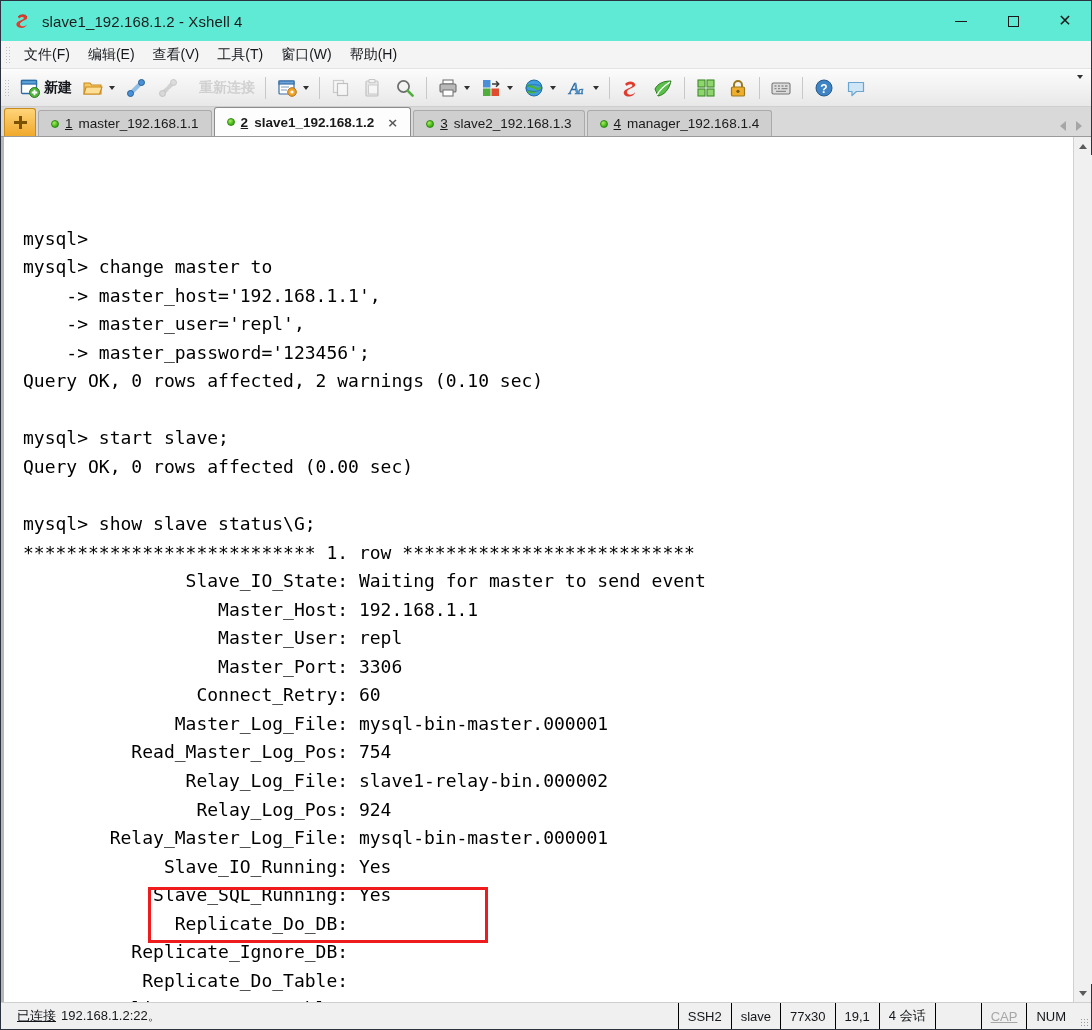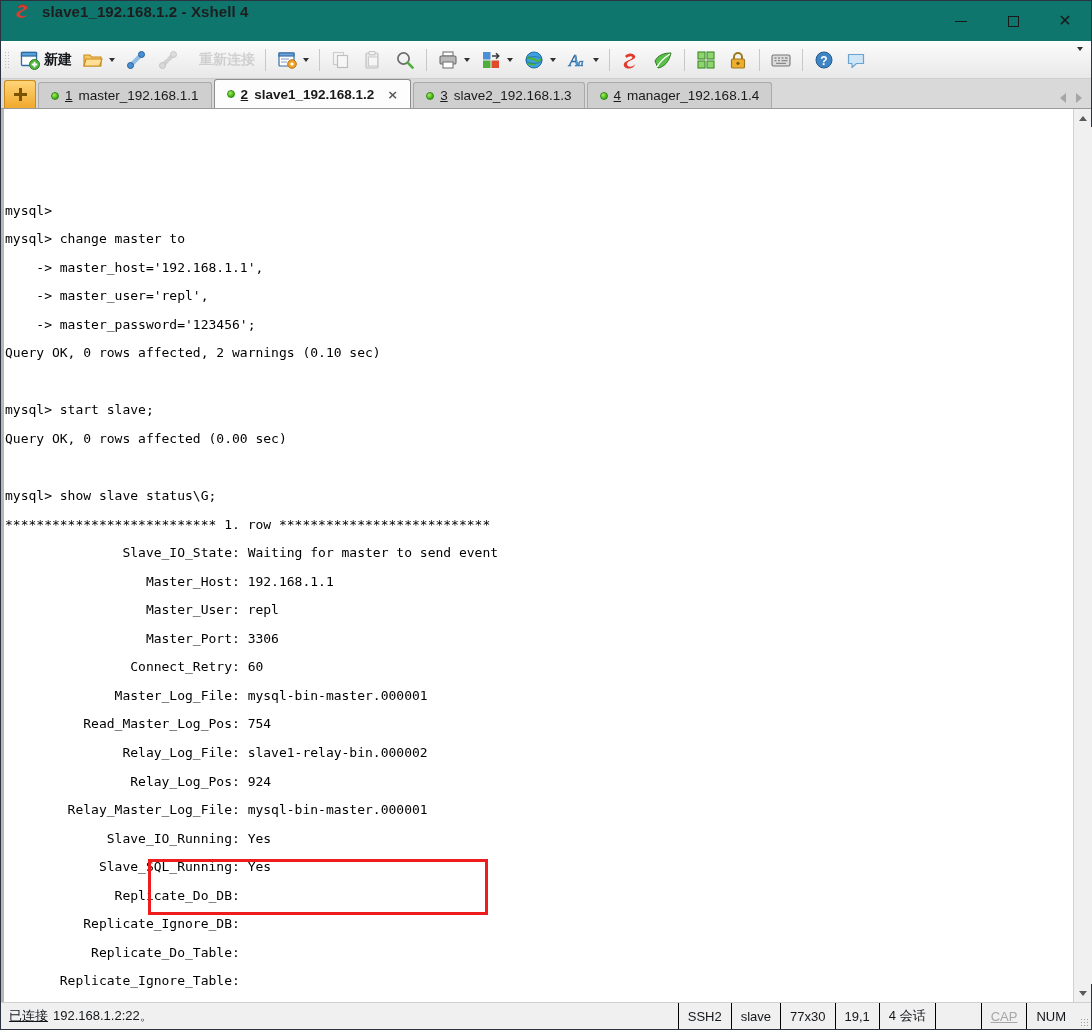--- a/index.html
+++ b/index.html
@@ -15,24 +15,23 @@
     width:1092px; height:1030px;
     display:flex; flex-direction:column;
     border:1px solid #2b3340;
     background:#f0f0f0;
     position:relative;
   }
 
   
   .titlebar {
     height:40px; flex:0 0 40px;
-    background:#0f766e;
-    display:flex; align-items:flex-start;
+    background:#5eead4;
+    display:flex; align-items:center;
     position:relative;
-    font-weight:bold;
   }
   .title-left { display:flex; align-items:center; padding-left:12px; gap:9px; }
   .app-logo { width:20px; height:20px; position:relative; }
   .title-text {
     font-size:15px; color:#1d1d1d; letter-spacing:0.1px;
     font-family:"Liberation Sans", sans-serif;
   }
   .win-controls { margin-left:auto; display:flex; height:40px; }
   .win-btn {
     width:52px; height:40px;
@@ -134,23 +133,23 @@
   .tnav { width:0;height:0;cursor:default; }
   .tnav.l { border-top:5px solid transparent;border-bottom:5px solid transparent;border-right:6px solid #a6a6a6; }
   .tnav.r { border-top:5px solid transparent;border-bottom:5px solid transparent;border-left:6px solid #a6a6a6; }
 
   
   .termwrap { flex:1 1 auto; display:flex; background:#ffffff; min-height:0; position:relative; }
   .term {
     flex:1 1 auto; position:relative;
     background:#ffffff; color:#000000;
     font-family:"DejaVu Sans Mono", "Liberation Mono", monospace;
-    font-size:13px;
+    font-size:18px;
     line-height:28.55px;
-    padding:2px 0 0 0;
+    padding:2px 0 0 18px;
     overflow:hidden;
     white-space:pre;
     letter-spacing:0px;
   }
   .term .line { height:28.55px; }
   .leftbar { position:absolute; left:0; top:0; width:3px; height:100%; background:#b8b8b8; }
   .term-inner { padding-left:4px; }
 
   .redbox {
     position:absolute;
@@ -177,21 +176,21 @@
   .sb-up { width:0;height:0;border-left:4.5px solid transparent;border-right:4.5px solid transparent;border-bottom:5px solid #5a5a5a; }
   .sb-down { width:0;height:0;border-left:4.5px solid transparent;border-right:4.5px solid transparent;border-top:5px solid #5a5a5a; }
   .sb-track { flex:1 1 auto; width:18px; background:#f0f0f0; }
 
   
   .statusbar {
     height:30px; flex:0 0 26px;
     background:#f0f0f0;
     border-top:1px solid #cfcfcf;
     display:flex; align-items:center;
-    font-size:13px; color:#13161a;
+    font-size:13px; color:#13161a;padding-left:8px;
   }
   .sb-conn {
     padding:0 8px; height:26px; display:flex; align-items:center; gap:5px;
     flex:0 0 auto;
   }
   .sb-conn .u { text-decoration:underline; }
   .sb-spacer { flex:1 1 auto; }
   .sb-cell {
     height:26px; display:flex; align-items:center; justify-content:center;
     padding:0 9px;
@@ -231,20 +230,29 @@
         </div>
       <div class="win-btn">
           <i class="wb-max"></i>
         </div>
       <div class="win-btn close">
           <span class="wb-close">✕</span>
         </div>
     </div>
   </div>
 
+  <div class="menubar">
+    <div class="grip"></div>
+    <div class="menu-item">文件(F)</div>
+    <div class="menu-item">编辑(E)</div>
+    <div class="menu-item">查看(V)</div>
+    <div class="menu-item">工具(T)</div>
+    <div class="menu-item">窗口(W)</div>
+    <div class="menu-item">帮助(H)</div>
+  </div>
 
   <div class="toolbar">
     <div class="grip"></div>
 
     <div class="tb-btn">
       <span class="ico">
         <svg viewBox="0 0 22 22" width="22" height="22">
           <rect x="2.5" y="3.5" width="15" height="13" rx="1" fill="#fff" stroke="#2e6ca4" stroke-width="1.3"></rect>
           <rect x="2.5" y="3.5" width="15" height="3.5" fill="#5ba3dd" stroke="#2e6ca4" stroke-width="1.3"></rect>
           <circle cx="15.5" cy="15.5" r="5" fill="#4fb53a" stroke="#2f7a20" stroke-width="1"></circle>

